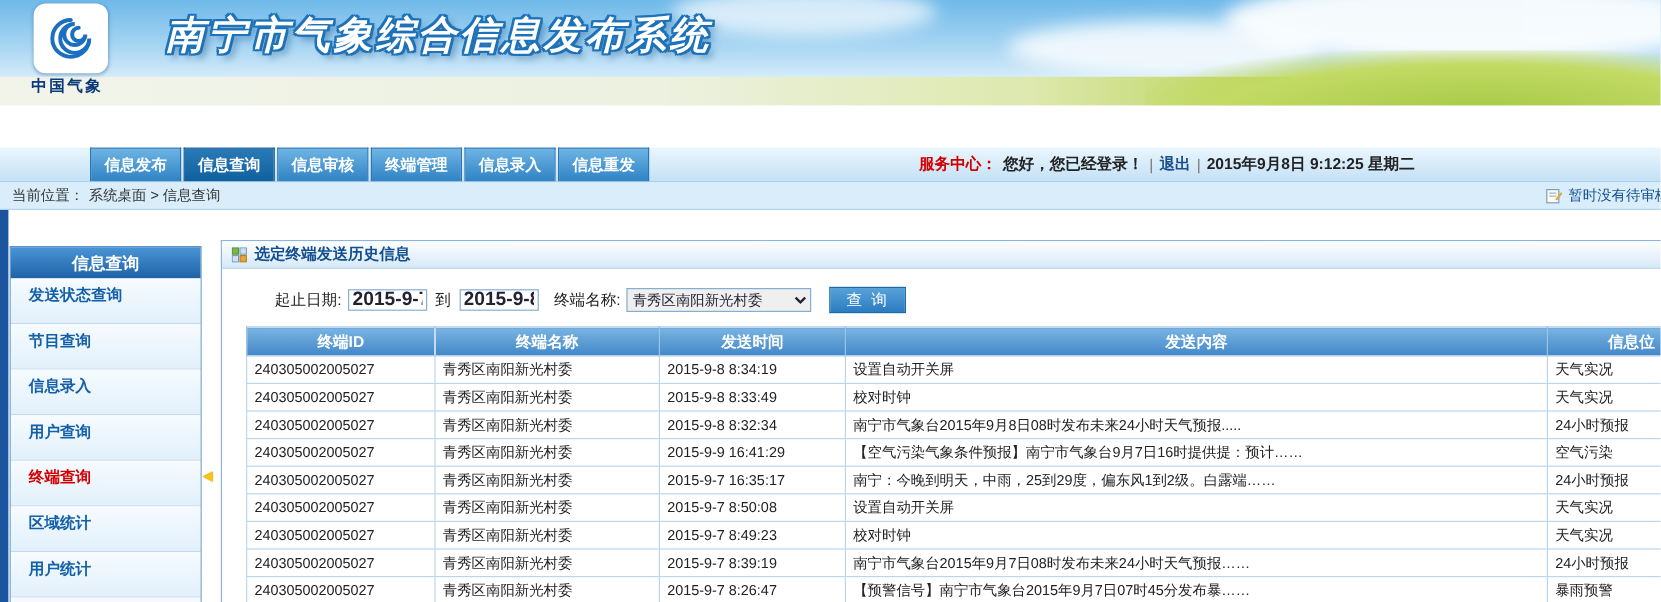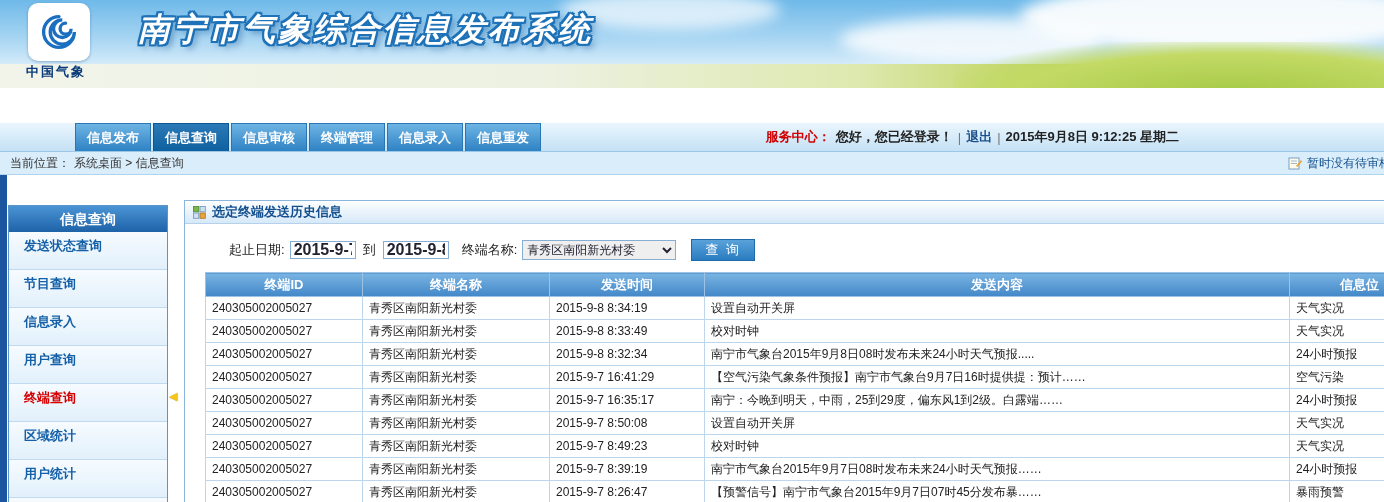--- a/index.html
+++ b/index.html
@@ -225,21 +225,21 @@
             <tr>
               <td>240305002005027</td>
               <td>青秀区南阳新光村委</td>
               <td>2015-9-8 8:32:34</td>
               <td>南宁市气象台2015年9月8日08时发布未来24小时天气预报.....</td>
               <td>24小时预报</td>
             </tr>
             <tr>
               <td>240305002005027</td>
               <td>青秀区南阳新光村委</td>
-              <td>2015-9-7 16:41:29</td>
+              <td>2015-9-9 16:41:29</td>
               <td>【空气污染气象条件预报】南宁市气象台9月7日16时提供提：预计……</td>
               <td>空气污染</td>
             </tr>
             <tr>
               <td>240305002005027</td>
               <td>青秀区南阳新光村委</td>
               <td>2015-9-7 16:35:17</td>
               <td>南宁：今晚到明天，中雨，25到29度，偏东风1到2级。白露端……</td>
               <td>24小时预报</td>
             </tr>

